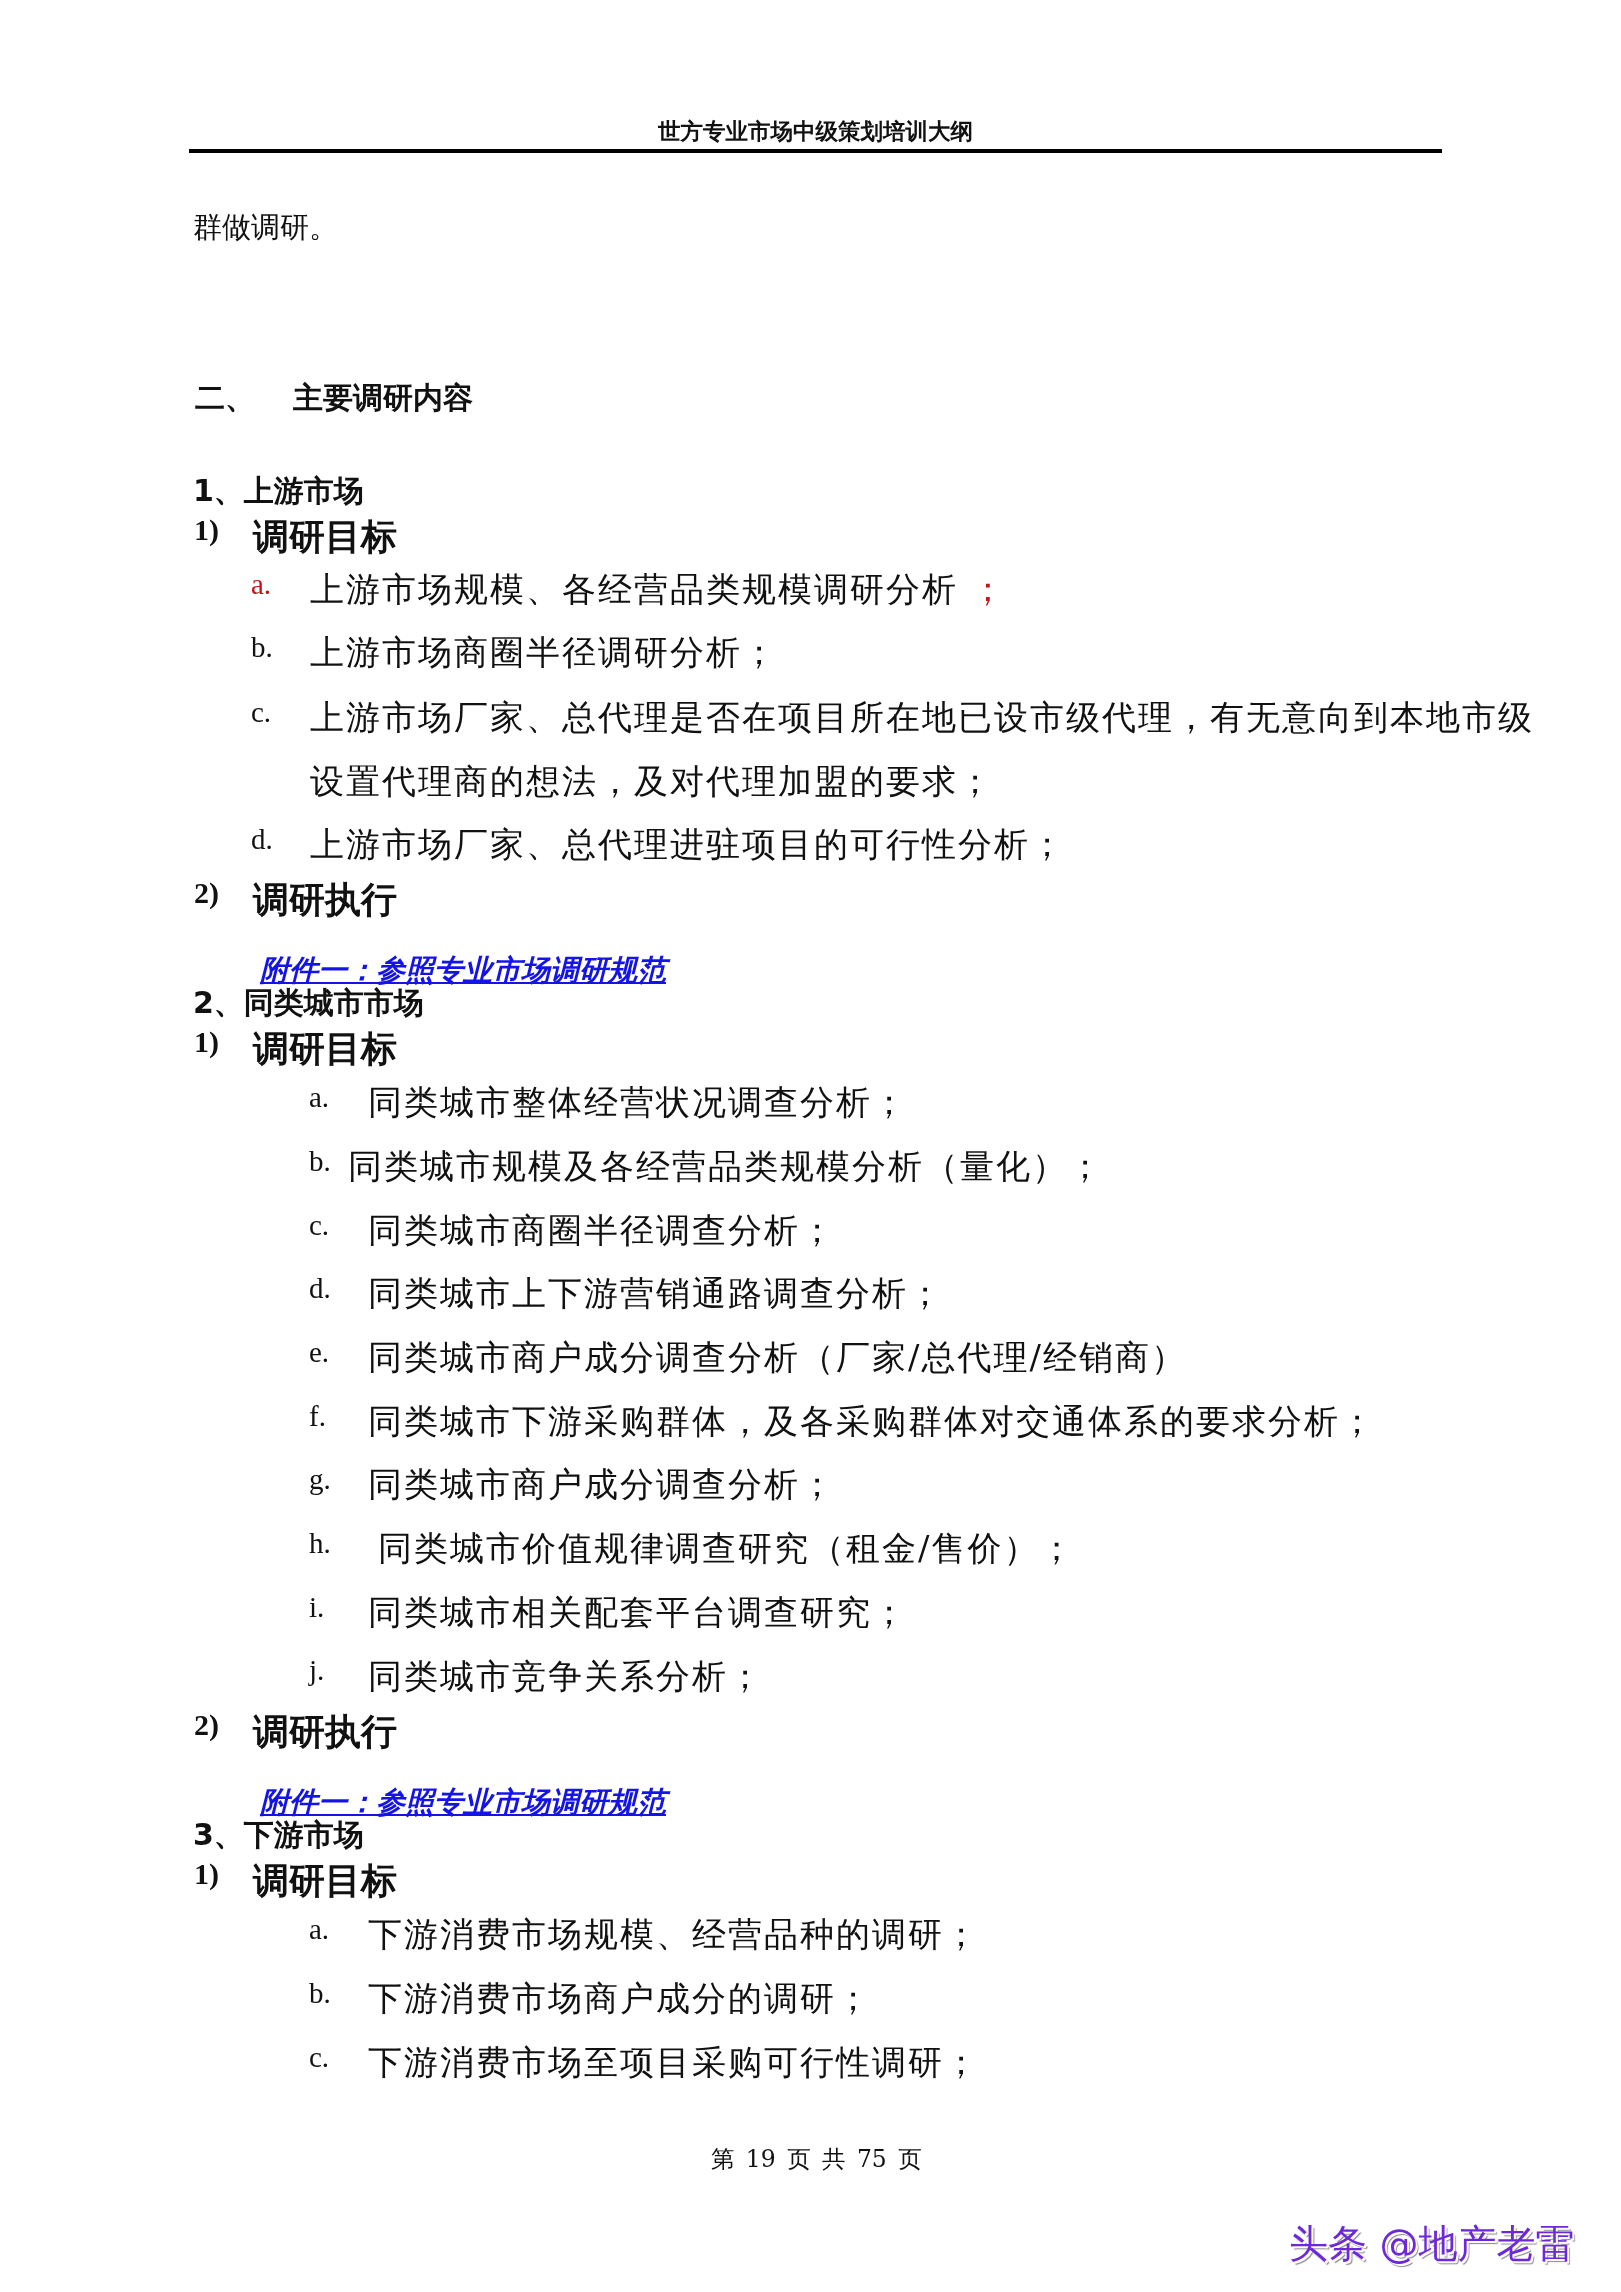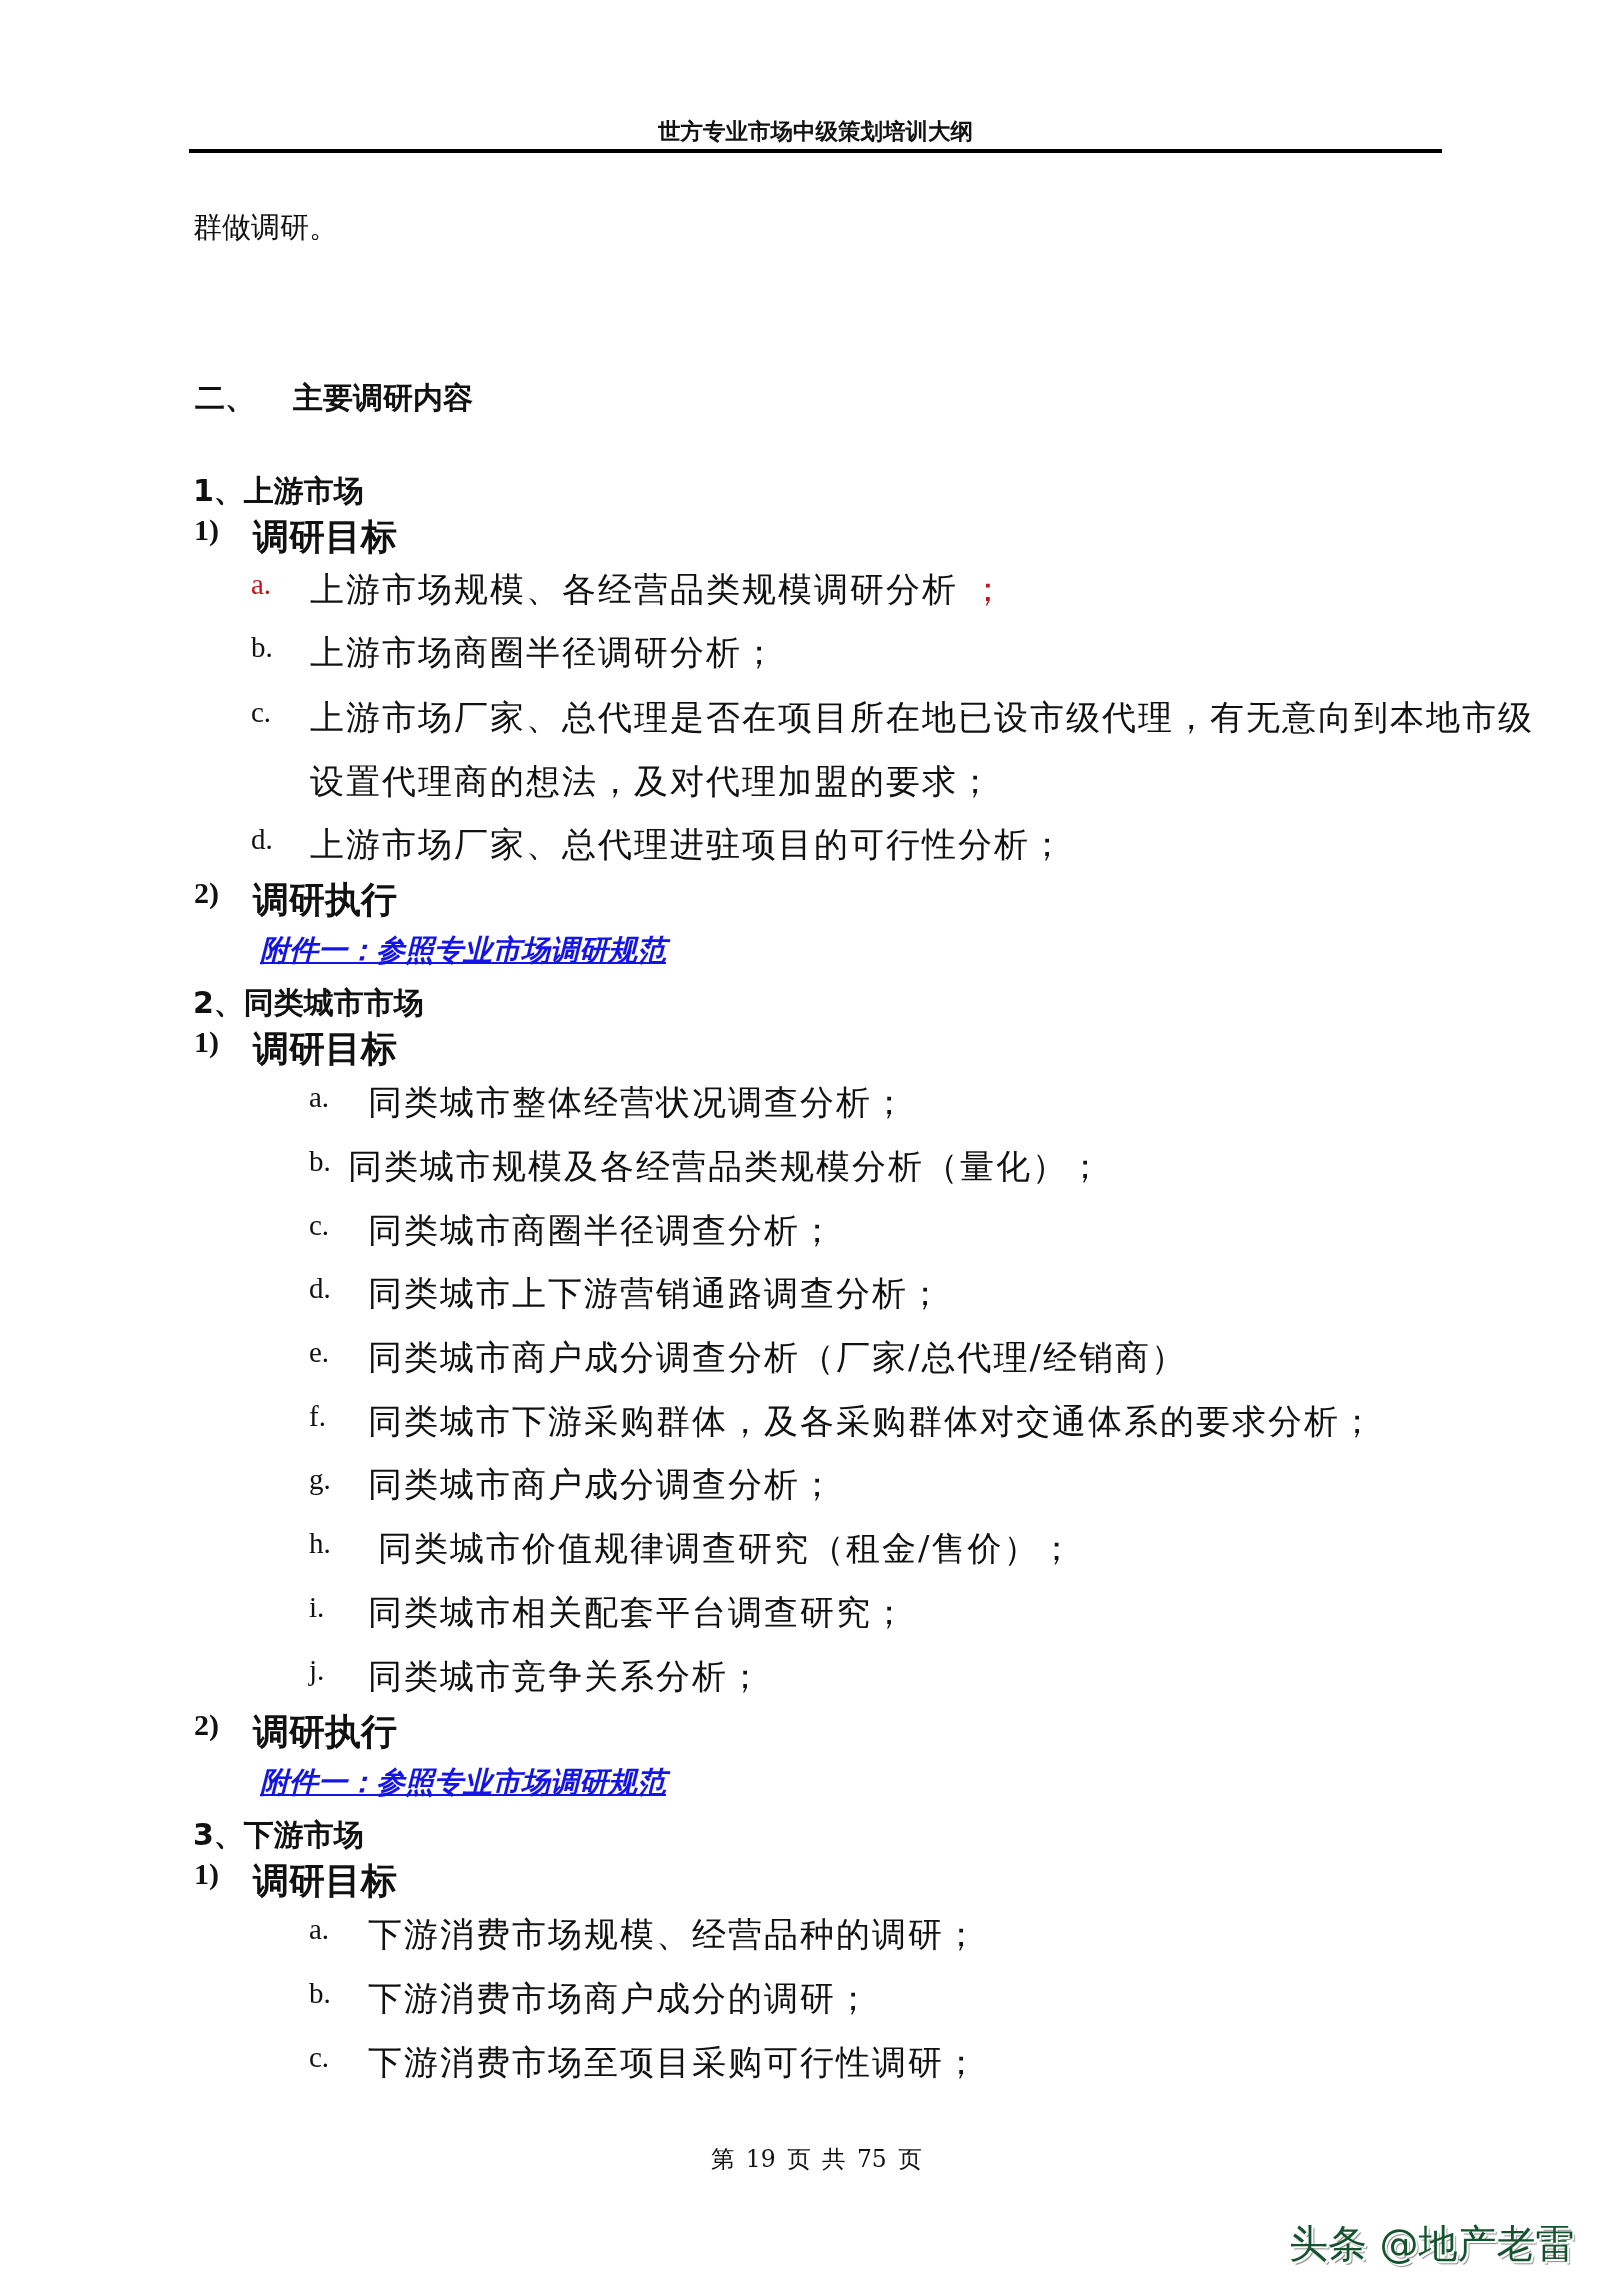--- a/index.html
+++ b/index.html
@@ -11,23 +11,23 @@
   .header-rule { left: 189px; top: 149px; width: 1253px; height: 3.9px; background: #000; }
   .body-text { font-size: 29px; line-height: 35px; font-weight: normal; }
   .bold { font-family: "DejaVu Sans", "Liberation Sans", sans-serif; font-weight: bold; }
   .heading { font-size: 30px; }
   .sub-num { font-family: "Liberation Serif", "DejaVu Serif", serif; font-weight: bold; font-size: 30px; }
   .sub-label { font-weight: bold; font-size: 36px; font-family: "DejaVu Sans", "Liberation Sans", sans-serif; }
   .item-letter { font-family: "Liberation Serif", serif; font-size: 29px; }
   .item-text { font-size: 34px; letter-spacing: 2px; }
   .red { color: #c0151a; }
   .link { color: #1414e6; font-weight: bold; font-style: italic; text-decoration: underline;
-          font-family: "DejaVu Sans", "Liberation Sans", sans-serif; font-size: 29px; }
+          font-family: "DejaVu Sans", "Liberation Sans", sans-serif; font-size: 29px; margin-top: 20px; }
   .footer { font-size: 23.5px; }
-  .watermark { font-family: "DejaVu Sans", "Liberation Sans", sans-serif; font-size: 39px; color: #14532d;
+  .watermark { font-family: "DejaVu Sans", "Liberation Sans", sans-serif; font-size: 39px; color: #6d28d9;
                text-shadow: 2px 2px 0 #fff, 2.9px 2.9px 1px #888; }
 </style>
 </head>
 <body>
 
 <div class="abs header-title">世方专业市场中级策划培训大纲</div>
 <div class="abs header-rule"></div>
 
 <div class="abs body-text" style="left:193px; top:210px;">群做调研。</div>
 

